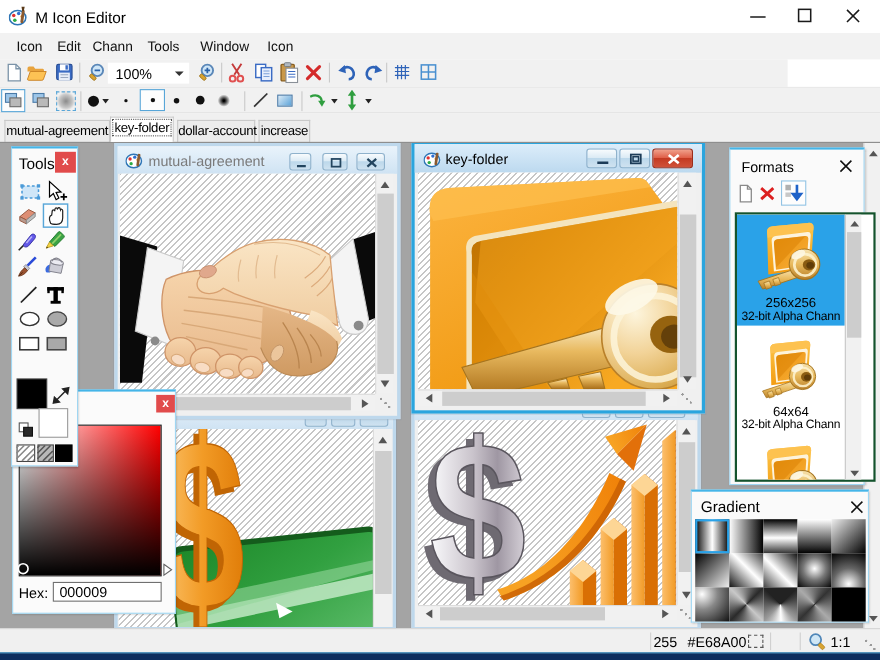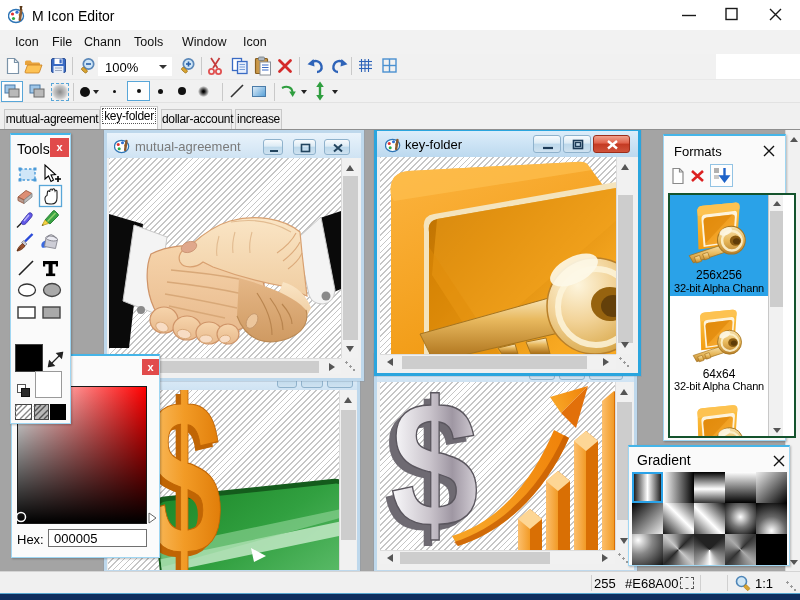--- a/index.html
+++ b/index.html
@@ -91,21 +91,21 @@
   <span class="abs" id="title-text">M Icon Editor</span>
   <svg class="abs" style="left:676px;top:6px" width="110" height="18" viewBox="0 0 110 18">
     <line x1="6" y1="9.5" x2="20" y2="9.5" stroke="#1a1a1a" stroke-width="1.4"></line>
     <rect x="50" y="2.5" width="11" height="11" fill="none" stroke="#1a1a1a" stroke-width="1.4"></rect>
     <path d="M94 3 L105 14 M105 3 L94 14" stroke="#1a1a1a" stroke-width="1.4"></path>
   </svg>
 </div>
 
 <div class="abs" id="menubar">
   <span class="abs menu-item" style="left:15px">Icon</span>
-  <span class="abs menu-item" style="left:52px">File</span>
+  <span class="abs menu-item" style="left:52px">Edit</span>
   <span class="abs menu-item" style="left:84px">Chann</span>
   <span class="abs menu-item" style="left:134px">Tools</span>
   <span class="abs menu-item" style="left:182px">Window</span>
   <span class="abs menu-item" style="left:243px">Icon</span>
 </div>
 
 <div class="abs" id="toolbar1">
   <svg class="abs" style="left:5px;top:3px" width="16" height="18" viewBox="0 0 16 18">
         <path d="M2.5 1.5 H9.5 L13.5 5.5 V16.5 H2.5 Z" fill="#fff" stroke="#7b93a8" stroke-width="1.2"></path>
         <path d="M9.5 1.5 V5.5 H13.5" fill="none" stroke="#7b93a8" stroke-width="1.2"></path>
@@ -538,21 +538,21 @@
   <div class="panel" style="left:11px;top:224px;width:149px;height:204px;z-index:4;background:#fbfbfb">
     <div class="redx" style="left:130px;top:3px;width:17px;height:16px;line-height:16px">x</div>
     <div style="position:absolute;left:5px;top:30px;width:130px;height:138px;border:1px solid #1a1a1a;background:linear-gradient(to bottom,rgba(0,0,0,0) 0%,#000 100%),linear-gradient(to right,#fff 0%,#f00 100%)"></div>
     <svg style="position:absolute;left:2px;top:154px" width="14" height="14" viewBox="0 0 14 14">
           <circle cx="7" cy="7" r="4.5" fill="none" stroke="#fff" stroke-width="1.5"></circle>
         </svg>
     <svg style="position:absolute;left:136px;top:156px" width="10" height="12" viewBox="0 0 10 12">
           <path d="M1 1 L8 6 L1 11 Z" fill="#fff" stroke="#666" stroke-width="1"></path>
         </svg>
     <span style="position:absolute;left:5px;top:176px;font-size:13px">Hex:</span>
-    <div style="position:absolute;left:36px;top:173px;width:99px;height:18px;background:#fff;border:1px solid #707070;font-size:13px;padding:1px 0 0 5px">000005</div>
+    <div style="position:absolute;left:36px;top:173px;width:99px;height:18px;background:#fff;border:1px solid #707070;font-size:13px;padding:1px 0 0 5px">000009</div>
   </div>
 
   <div class="panel" style="left:10px;top:3px;width:61px;height:291px;z-index:5">
     <div class="ptitle" style="left:6px;top:6px">Tools</div>
     <div class="redx" style="left:39px;top:3px;width:19px;height:19px;line-height:19px">x</div>
     <svg style="position:absolute;left:0;top:28px" width="59" height="260" viewBox="0 0 59 260" id="svg-tools">
       <rect x="9" y="6" width="15" height="11" fill="#cfe6f8" stroke="#4a9ad8" stroke-width="1.4" stroke-dasharray="2.5,2"></rect>
       <g fill="#4a9ad8">
             <rect x="7.5" y="4.5" width="3" height="3"></rect>
             <rect x="22.5" y="4.5" width="3" height="3"></rect>

